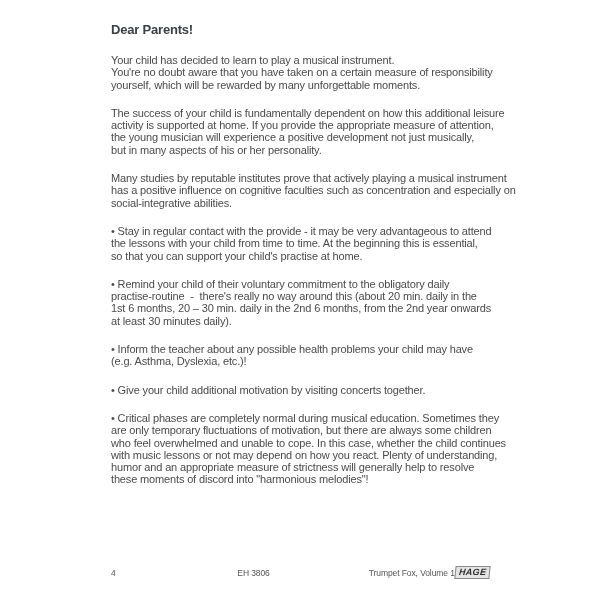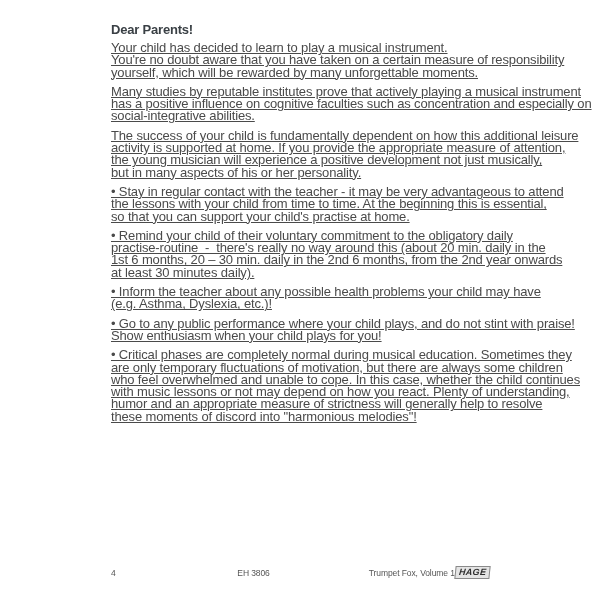--- a/index.html
+++ b/index.html
@@ -25,27 +25,26 @@
     line-height: 17px;
     font-weight: bold;
     color: #3a4045;
     letter-spacing: -0.2px;
     margin: 0 0 3px 0;
   }
   h2.section-heading {
     margin: 2px 0 12px 0;
   }
   p.body-par {
-    font-size: 13px;
+    font-size: 11px;
     line-height: 12.3px;
     letter-spacing: -0.15px;
     color: #4a4a4a;
-    margin: 4px 0 7px 0;
+    margin: 16px 0 7px 0;
     white-space: pre;  
-    text-decoration: underline;
   }
   .page-footer {
     position: absolute;
     left: 111px;
     top: 566px;
     width: 379px;
     display: flex;
     align-items: center;
     font-size: 8.5px;
     letter-spacing: -0.1px;
@@ -79,40 +78,39 @@
 
 <div class="sheet">
 
   <main class="content">
 
     <h1 class="section-heading">Dear Parents!</h1>
 
     <p class="body-par">Your child has decided to learn to play a musical instrument.
 You're no doubt aware that you have taken on a certain measure of responsibility
 yourself, which will be rewarded by many unforgettable moments.</p>
-    <p class="body-par">Many studies by reputable institutes prove that actively playing a musical instrument
-has a positive influence on cognitive faculties such as concentration and especially on
-social-integrative abilities.</p>
     <p class="body-par">The success of your child is fundamentally dependent on how this additional leisure
 activity is supported at home. If you provide the appropriate measure of attention,
 the young musician will experience a positive development not just musically,
 but in many aspects of his or her personality.</p>
+    <p class="body-par">Many studies by reputable institutes prove that actively playing a musical instrument
+has a positive influence on cognitive faculties such as concentration and especially on
+social-integrative abilities.</p>
 
 
-    <p class="body-par">• Stay in regular contact with the teacher - it may be very advantageous to attend
+    <p class="body-par">• Stay in regular contact with the provide - it may be very advantageous to attend
 the lessons with your child from time to time. At the beginning this is essential,
 so that you can support your child's practise at home.</p>
     <p class="body-par">• Remind your child of their voluntary commitment to the obligatory daily
 practise-routine  -  there's really no way around this (about 20 min. daily in the
 1st 6 months, 20 – 30 min. daily in the 2nd 6 months, from the 2nd year onwards
 at least 30 minutes daily).</p>
     <p class="body-par">• Inform the teacher about any possible health problems your child may have
 (e.g. Asthma, Dyslexia, etc.)!</p>
-    <p class="body-par">• Go to any public performance where your child plays, and do not stint with praise!
-Show enthusiasm when your child plays for you!</p>
+    <p class="body-par">• Give your child additional motivation by visiting concerts together.</p>
     <p class="body-par">• Critical phases are completely normal during musical education. Sometimes they
 are only temporary fluctuations of motivation, but there are always some children
 who feel overwhelmed and unable to cope. In this case, whether the child continues
 with music lessons or not may depend on how you react. Plenty of understanding,
 humor and an appropriate measure of strictness will generally help to resolve
 these moments of discord into "harmonious melodies"!</p>
 
   </main>
 
   <footer class="page-footer">

